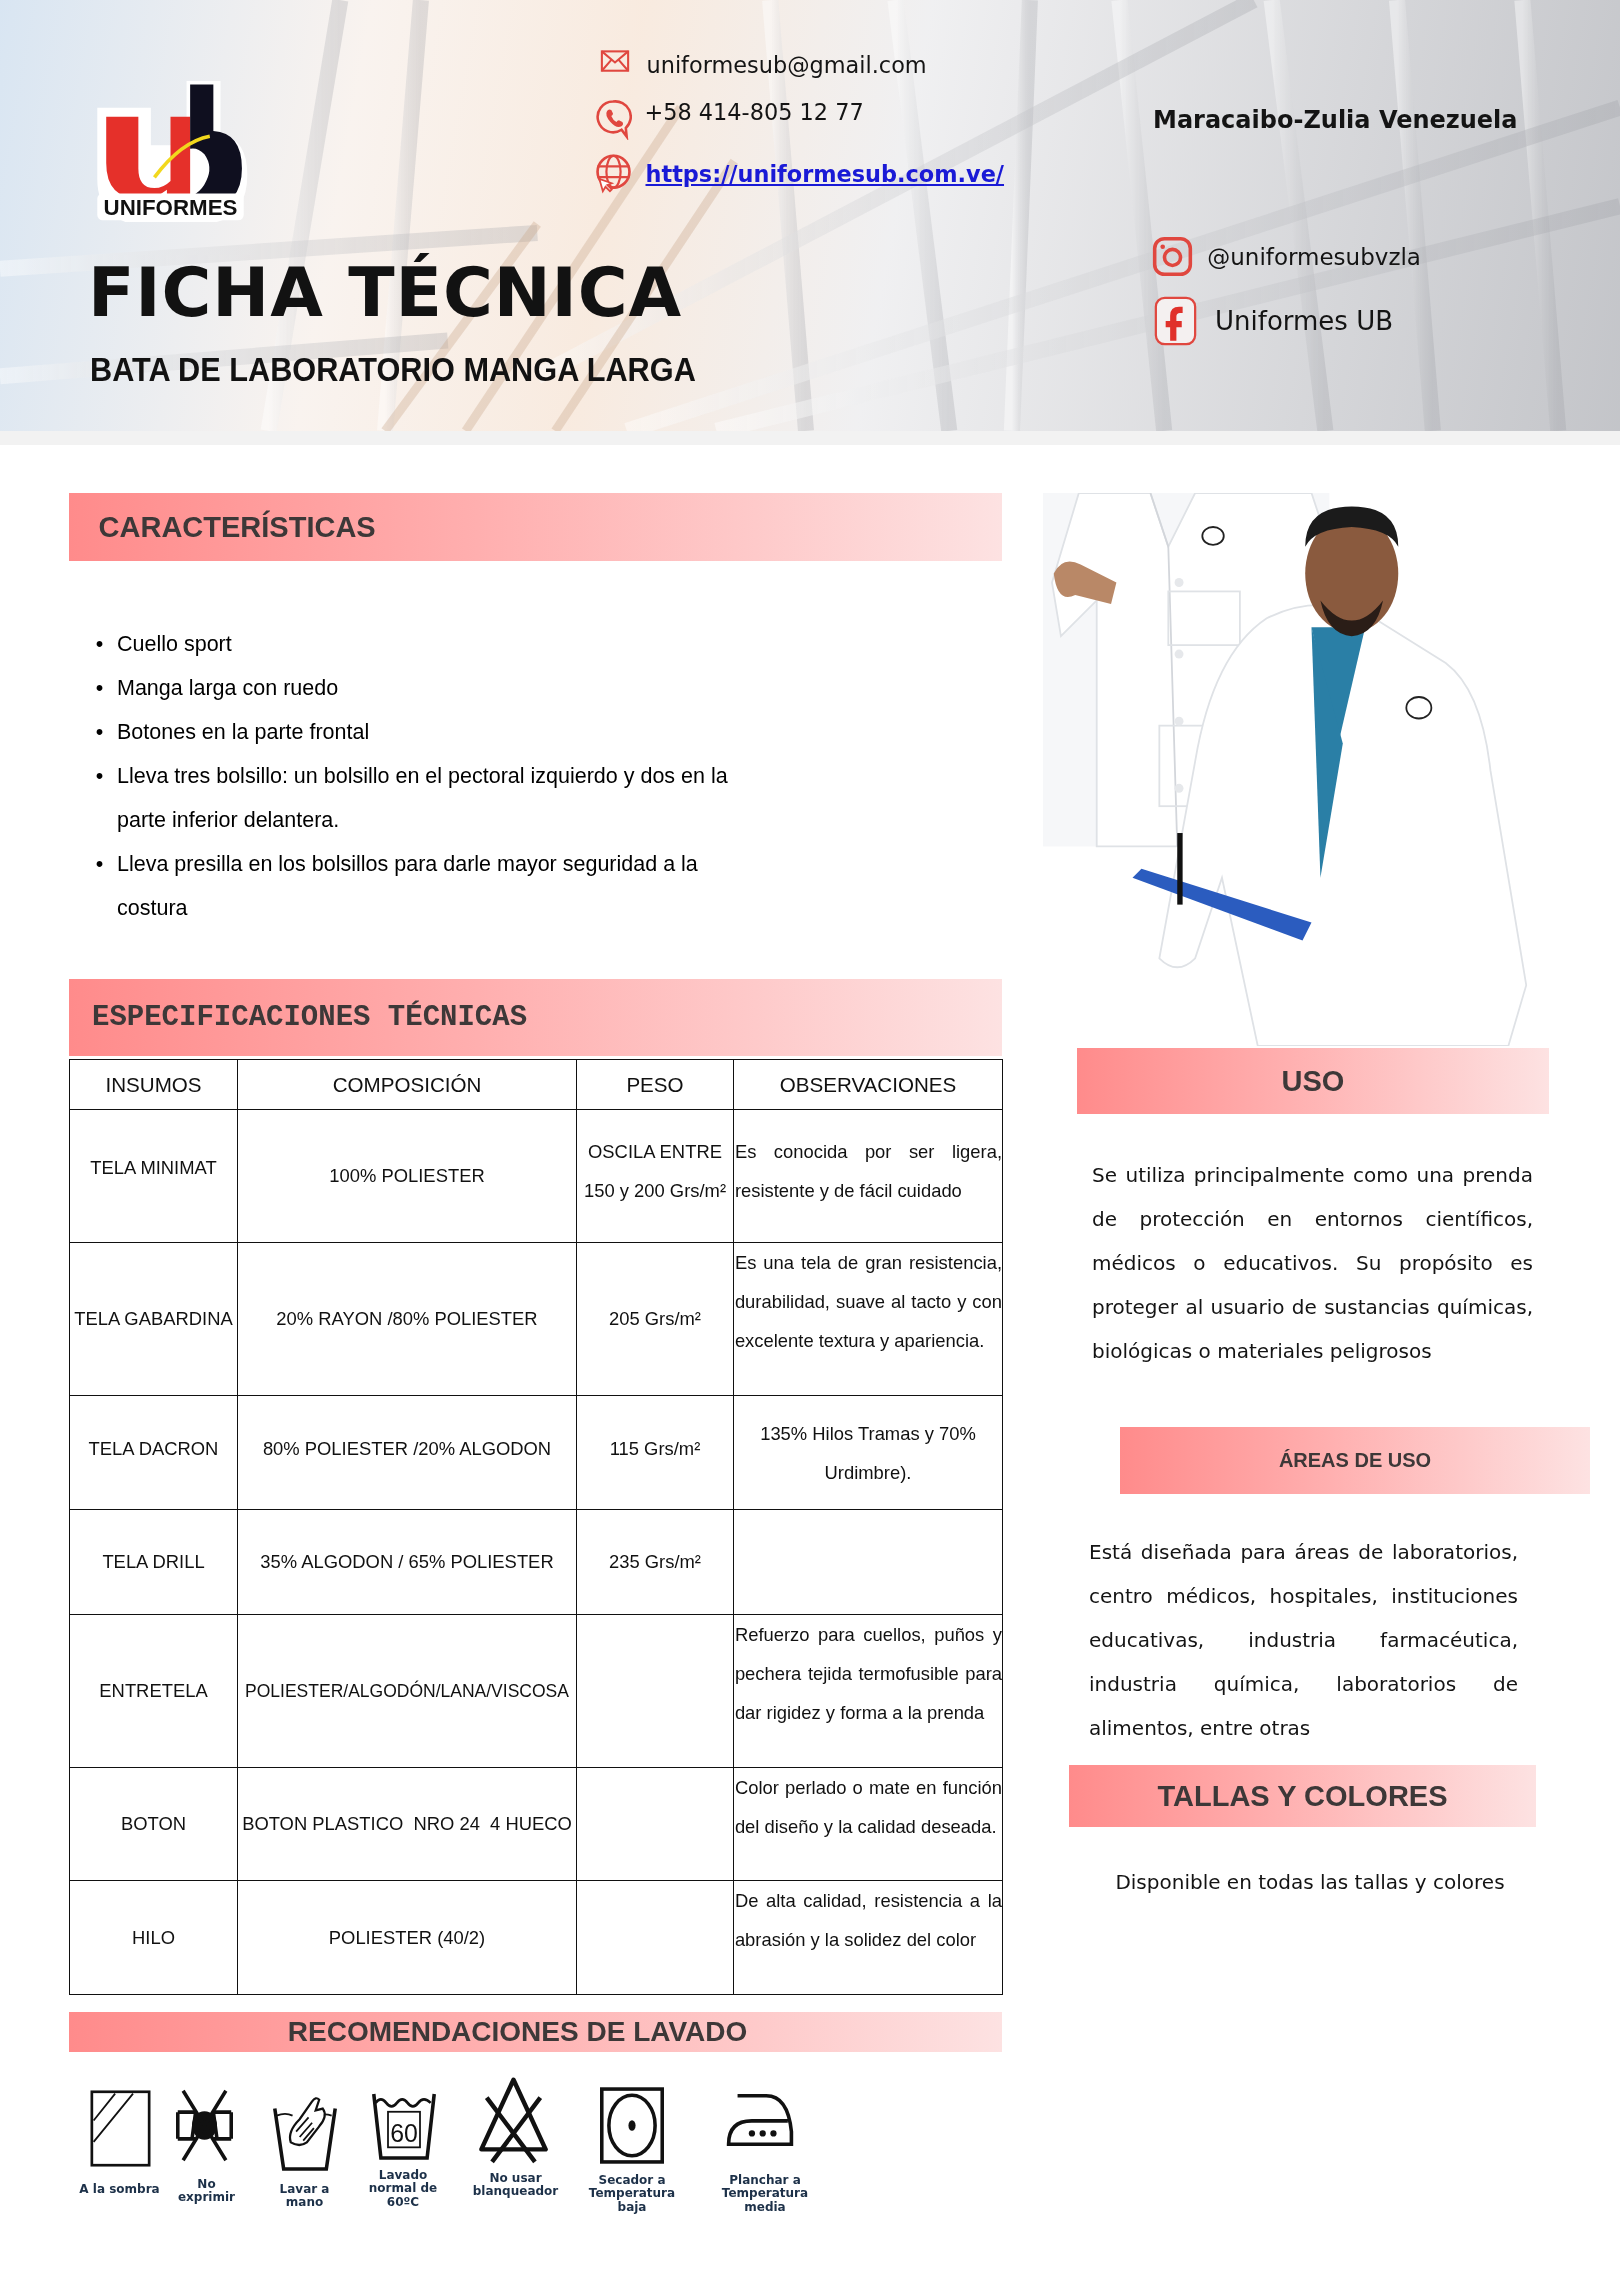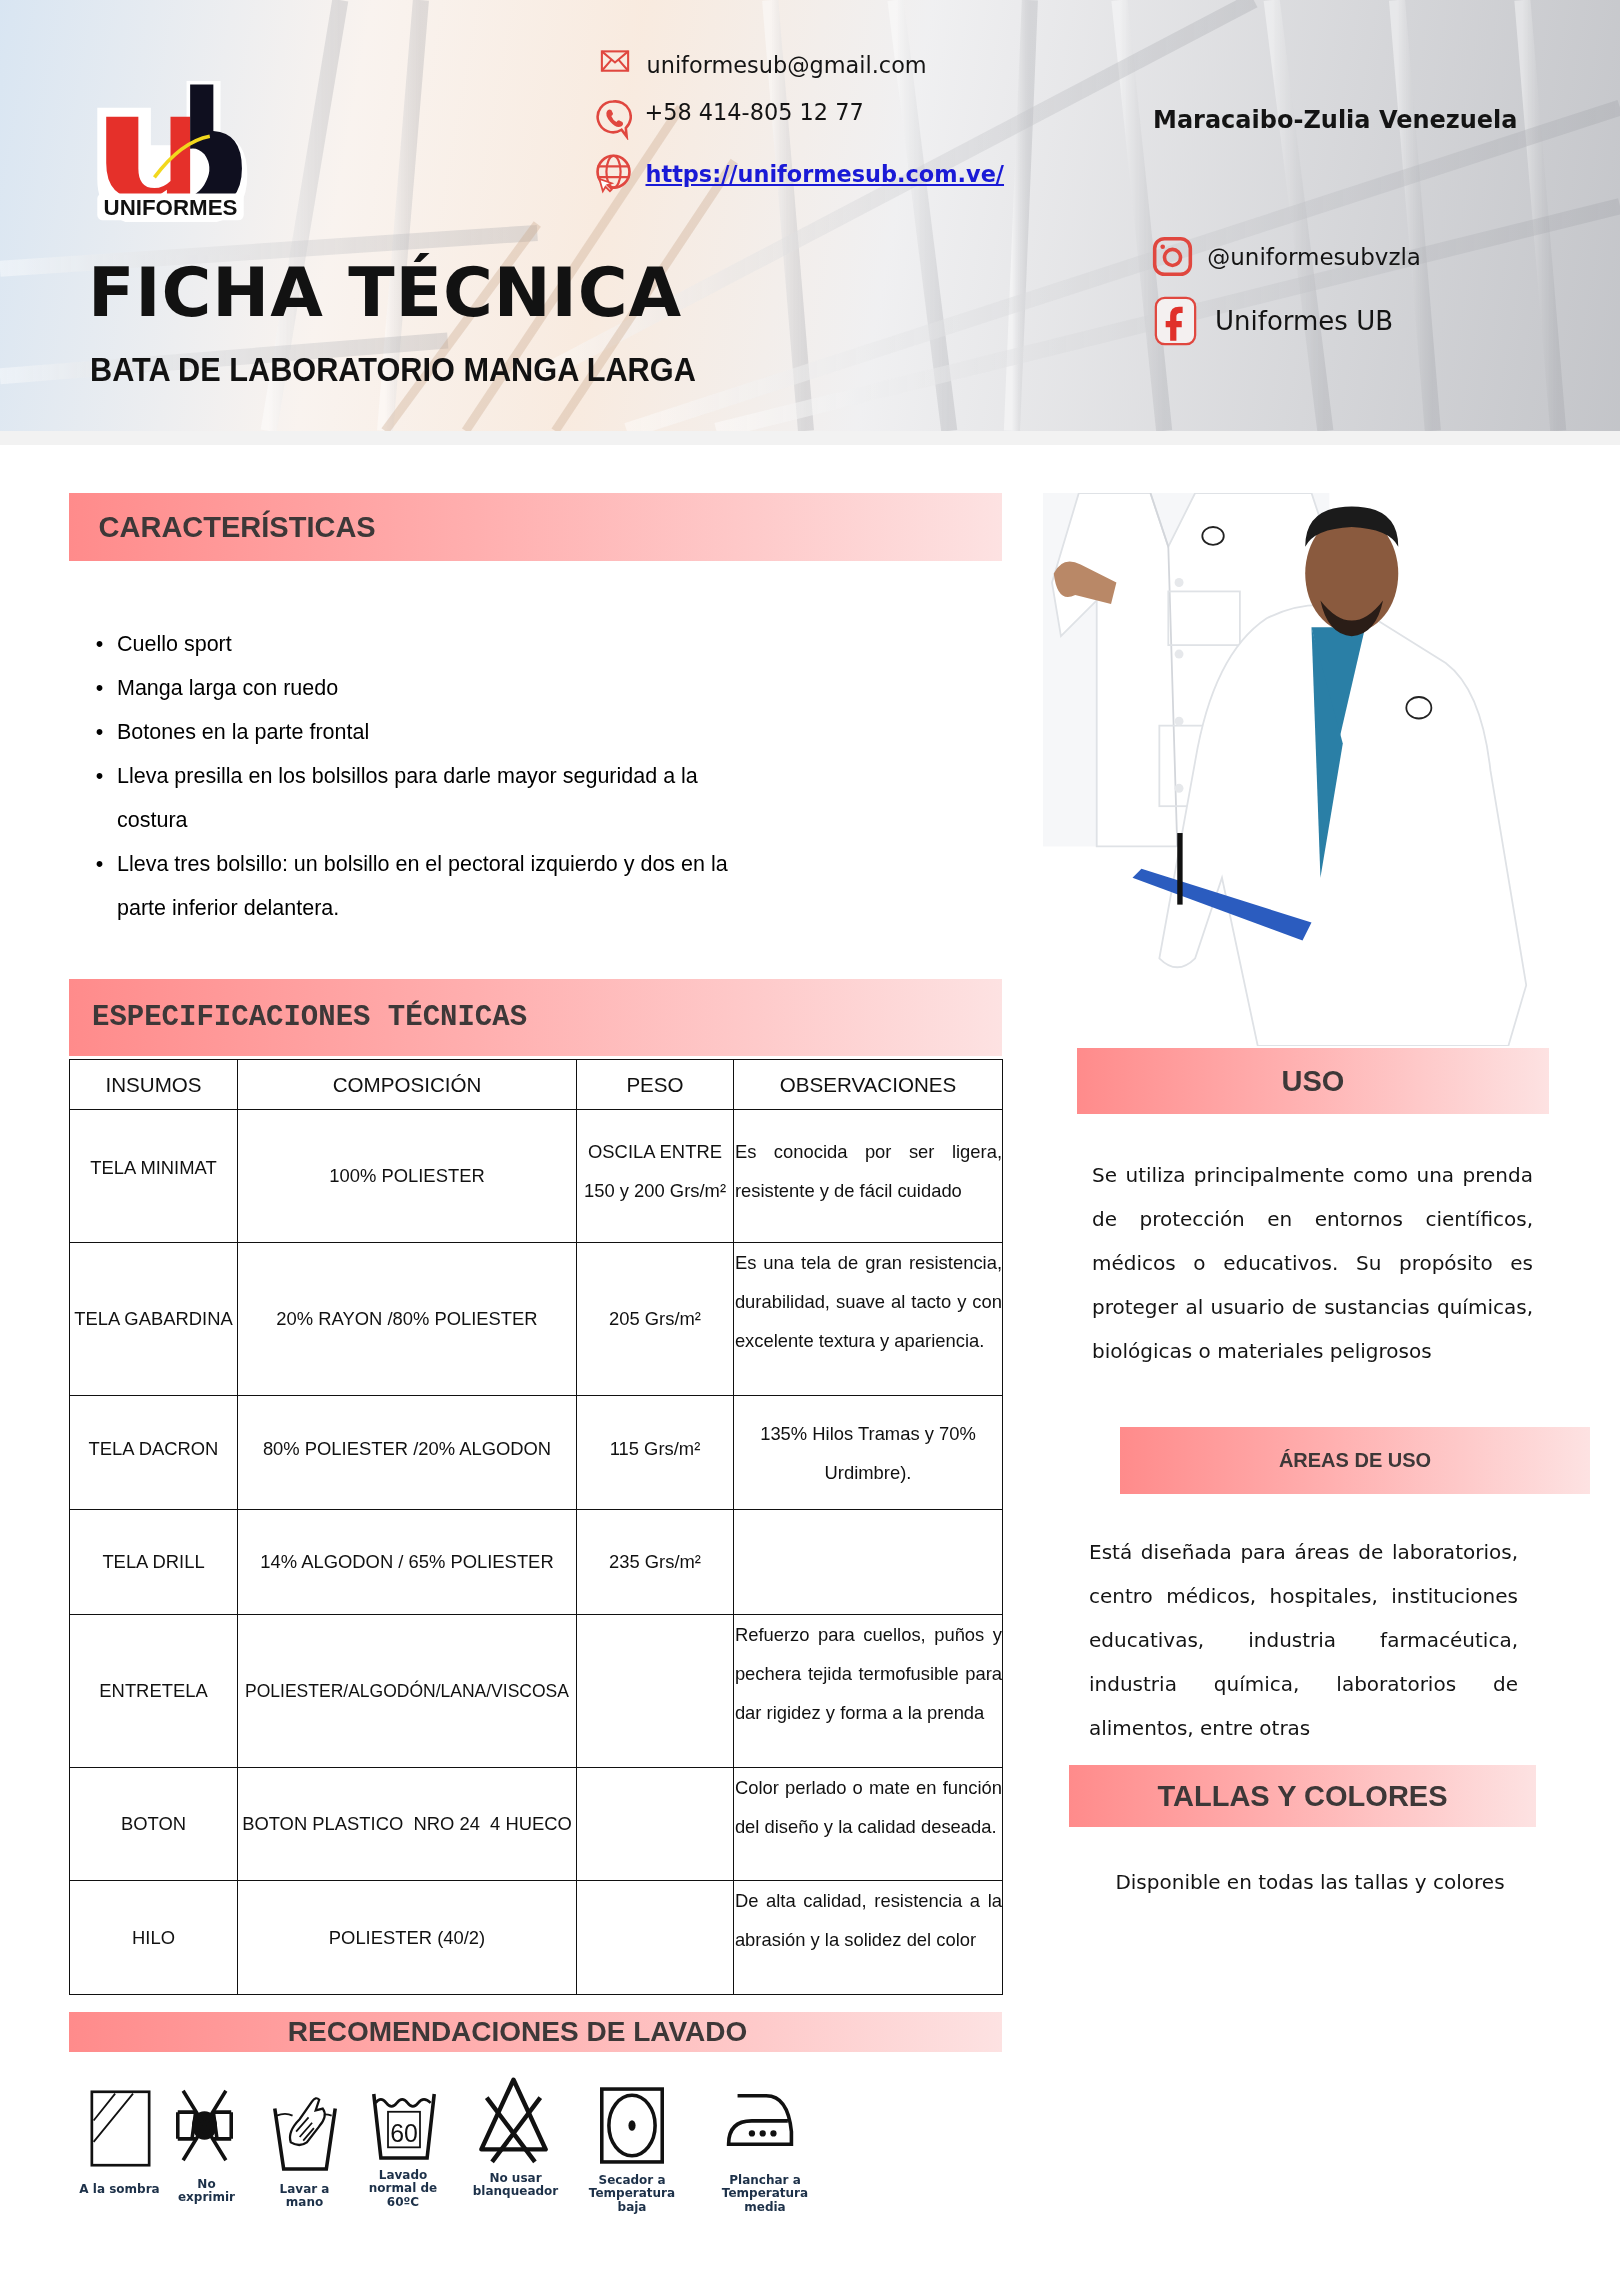--- a/index.html
+++ b/index.html
@@ -163,22 +163,22 @@
 </div>
 <div class="abs header-strip"></div>
 
 <div class="abs band" style="left:69px; top:493px; width:933px; height:68px; font-size:29px; padding-left:29.6px; box-sizing:border-box;">
   <span>CARACTERÍSTICAS</span>
 </div>
 <ul class="abs bullets">
   <li>Cuello sport</li>
   <li>Manga  larga con ruedo</li>
   <li>Botones en la parte  frontal</li>
+  <li style="width:663px;">Lleva tres bolsillo: un bolsillo en el pectoral izquierdo  y dos en la parte inferior delantera.</li>
   <li style="width:636px;">Lleva presilla en los bolsillos para darle mayor seguridad a la costura</li>
-  <li style="width:663px;">Lleva tres bolsillo: un bolsillo en el pectoral izquierdo  y dos en la parte inferior delantera.</li>
 </ul>
 
 <div class="abs band" style="left:69px; top:979px; width:933px; height:77px; font-size:29px; padding-left:23px; box-sizing:border-box;font-family:Liberation Mono, monospace;">
   <span>ESPECIFICACIONES TÉCNICAS</span>
 </div>
 
 <table class="spec">
   <colgroup>
     <col style="width:168px">
       <col style="width:339px">
@@ -207,21 +207,21 @@
       <td class="obs">Es una tela de gran resistencia, durabilidad, suave al tacto y con excelente textura y apariencia.</td>
     </tr>
     <tr style="height:114px;">
       <td class="c" style="padding-bottom:7.2px;">TELA DACRON</td>
       <td class="c" style="padding-bottom:7.2px;">80% POLIESTER /20% ALGODON</td>
       <td class="c" style="padding-bottom:7.2px;">115 Grs/m²</td>
       <td class="obs cen mid" style="padding:0 18px; text-align-last:center;">135% Hilos Tramas y 70% Urdimbre).</td>
     </tr>
     <tr style="height:105px;">
       <td class="c">TELA DRILL</td>
-      <td class="c">14% ALGODON / 65% POLIESTER</td>
+      <td class="c">35% ALGODON / 65% POLIESTER</td>
       <td class="c">235 Grs/m²</td>
       <td class="obs"></td>
     </tr>
     <tr style="height:153px;">
       <td class="c">ENTRETELA</td>
       <td class="c" style="font-size:17.5px; white-space:nowrap;">POLIESTER/ALGODÓN/LANA/VISCOSA</td>
       <td class="c"></td>
       <td class="obs">Refuerzo para cuellos, puños y pechera  tejida termofusible para dar rigidez y forma a la prenda</td>
     </tr>
     <tr style="height:113px;">

